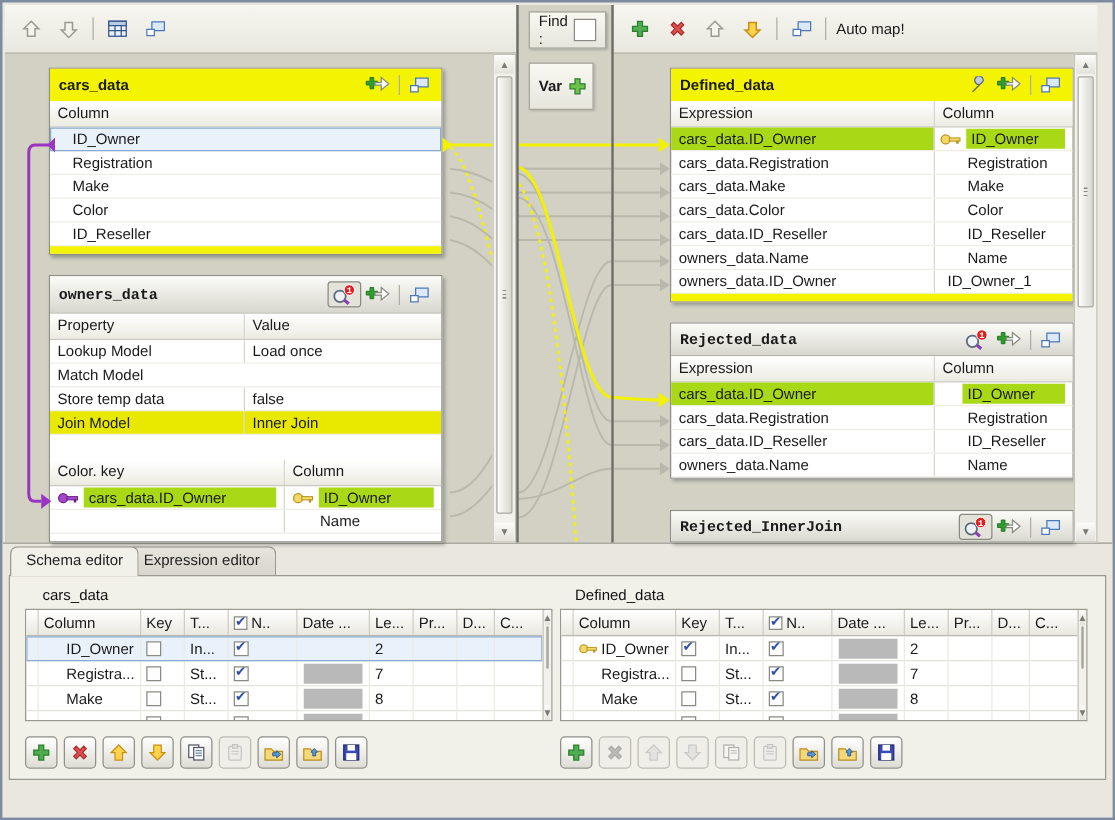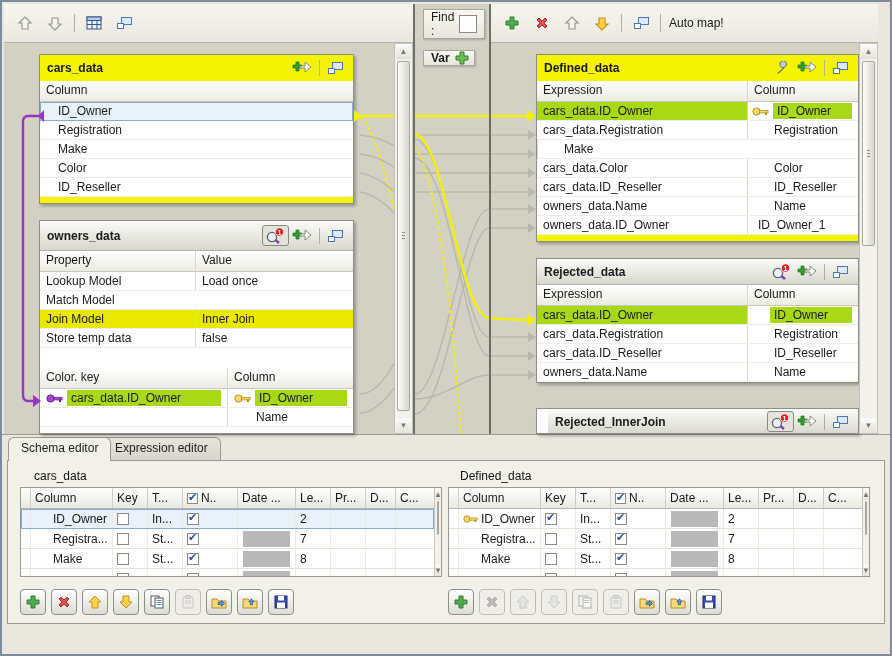--- a/index.html
+++ b/index.html
@@ -12,21 +12,21 @@
   .canvas { position:absolute; left:0; right:0; top:38px; bottom:0; background:#d2d1c4; border-top:1px solid #b5b4aa; }
   .tbstrip { position:absolute; left:0; right:0; top:0; height:38px; background:linear-gradient(#f6f5ef,#e9e8e0); display:flex; align-items:center; gap:8px; padding:0 10px; }
   .vsep { width:1px; height:18px; background:#b0afa5; }
   .tbico { width:22px; height:22px; display:flex; align-items:center; justify-content:center; }
   .divline { position:absolute; top:2px; width:2px; height:430px; background:#6e6e68; z-index:30; }
 
   
   .mapTable { position:absolute; background:#fff; border:1px solid #8f8f88; box-shadow:2px 2px 3px rgba(0,0,0,.28); z-index:10; }
   .titlebar { height:26px; display:flex; align-items:center; padding:0 7px; font-weight:bold; }
   .titlebar.yellow { background:#f4f400; }
-  .titlebar.grey { background:linear-gradient(#fbfbf8,#d8d7ce); border-bottom:1px solid #b4b3a9; }
+  .titlebar.grey { background:linear-gradient(#fbfbf8,#d8d7ce); border-bottom:1px solid #b4b3a9;font-family:Liberation Mono, monospace; }
   .titlebar .sp { flex:1; }
   .titlebar .tsep { width:1px; height:16px; background:#b0afa0; margin:0 5px; }
   .hbtn { display:flex; align-items:center; justify-content:center; padding:1px 2px; }
   .hbtn.pressed { border:1px solid #8a8a82; border-radius:3px; background:#e4e3da; }
   .colhdr { height:21px; background:linear-gradient(#ffffff,#ecebe2); border-bottom:1px solid #c9c8be; display:flex; font-size:12px; }
   .colhdr .cell { padding:2px 6px; }
   .mrow { height:19px; display:flex; border-bottom:1px solid #efeee6; font-size:12px; align-items:stretch; }
   .mrow .cell { padding:2px 6px; white-space:nowrap; overflow:hidden; display:flex; align-items:center; gap:4px; }
   .c2 { border-left:1px solid #d8d7cd; }
   .hl { background:#a8d816; }
@@ -199,26 +199,26 @@
         <span class="cell c2" style="flex:1;">Value</span>
       </div>
       <div class="mrow">
         <span class="cell" style="width:155px;">Lookup Model</span>
         <span class="cell c2" style="flex:1;">Load once</span>
       </div>
       <div class="mrow">
         <span class="cell" style="width:155px;">Match Model</span>
       </div>
       <div class="mrow">
+        <span class="cell" style="width:155px;">Store temp data</span>
+        <span class="cell c2" style="flex:1;">false</span>
+      </div>
+      <div class="mrow">
         <span class="cell ylhl" style="width:155px;">Join Model</span>
         <span class="cell c2 ylhl" style="flex:1;">Inner Join</span>
-      </div>
-      <div class="mrow">
-        <span class="cell" style="width:155px;">Store temp data</span>
-        <span class="cell c2" style="flex:1;">false</span>
       </div>
       <div class="gaprow"></div>
       <div class="colhdr">
         <span class="cell" style="width:187px;">Color. key</span>
         <span class="cell c2" style="flex:1;">Column</span>
       </div>
       <div class="mrow">
         <span class="cell" style="width:187px;">
           <span>
               <svg width="17" height="11" viewBox="0 0 17 11">
@@ -269,21 +269,21 @@
       <path d="M0 135 C 34 140 48 333 74 333" stroke="#b9b8ac" stroke-width="1.5" fill="none"></path>
       <path d="M0 154 C 36 160 50 352 74 352" stroke="#b9b8ac" stroke-width="1.5" fill="none"></path>
       <path d="M0 395 C 30 395 52 371 74 371" stroke="#b9b8ac" stroke-width="1.5" fill="none"></path>
       <path d="M0 130 C 30 135 44 310 74 314" stroke="#f2f200" stroke-width="2.4" fill="none"></path>
       <path d="M0 143 C 24 175 38 320 46 430" stroke="#f2f200" stroke-width="2" stroke-dasharray="3 3" fill="none"></path>
     </svg>
     <div class="floatbox" style="left:8px; top:5px; width:62px; height:30px;">
       <span>Find :</span>
       <input class="findinput" value="" style="">
     </div>
-    <div class="floatbox" style="left:8px; top:46px; width:52px; height:16px;">
+    <div class="floatbox" style="left:8px; top:46px; width:52px; height:38px;">
       <span style="font-weight:bold;">Var</span>
       <span>
           <svg width="14" height="14" viewBox="0 0 14 14">
             <path d="M4 1h6v3h3v6h-3v3H4v-3H1V4h3z" fill="none"></path>
             <path d="M5 1h4v4h4v4H9v4H5V9H1V5h4z" fill="#6cc24a" stroke="#2e7d32"></path>
           </svg>
         </span>
     </div>
   </div>
 
@@ -386,20 +386,21 @@
               </svg>
             </span>
           <span class="hl" style="flex:1; padding:1px 4px;">ID_Owner</span>
         </span>
       </div>
       <div class="mrow">
         <span class="cell" style="width:210px;">cars_data.Registration</span>
         <span class="cell c2" style="flex:1; padding-left:26px;">Registration</span>
       </div>
       <div class="mrow">
+        <span class="cell" style="width:210px;">cars_data.Make</span>
         <span class="cell c2" style="flex:1; padding-left:26px;">Make</span>
       </div>
       <div class="mrow">
         <span class="cell" style="width:210px;">cars_data.Color</span>
         <span class="cell c2" style="flex:1; padding-left:26px;">Color</span>
       </div>
       <div class="mrow">
         <span class="cell" style="width:210px;">cars_data.ID_Reseller</span>
         <span class="cell c2" style="flex:1; padding-left:26px;">ID_Reseller</span>
       </div>
@@ -457,21 +458,21 @@
       <div class="mrow">
         <span class="cell" style="width:210px;">cars_data.ID_Reseller</span>
         <span class="cell c2" style="flex:1; padding-left:26px;">ID_Reseller</span>
       </div>
       <div class="mrow">
         <span class="cell" style="width:210px;">owners_data.Name</span>
         <span class="cell c2" style="flex:1; padding-left:26px;">Name</span>
       </div>
     </div>
 
-    <div class="mapTable" style="left:45px; top:404px; width:323px; height:26px; overflow:hidden;padding-left:11px;">
+    <div class="mapTable" style="left:45px; top:404px; width:323px; height:26px; overflow:hidden;">
       <div class="titlebar grey">
         <span>Rejected_InnerJoin</span>
         <span class="sp"></span>
         <span class="hbtn pressed">
           <svg width="21" height="17" viewBox="0 0 21 17">
               <circle cx="7" cy="10" r="4.6" fill="#eef2f8" stroke="#5a6a7a" stroke-width="1.4"></circle>
               <line x1="10.4" y1="13" x2="14" y2="16" stroke="#8a40b0" stroke-width="2.4"></line>
               <circle cx="14.5" cy="5" r="4.2" fill="#e02020" stroke="#ffffff" stroke-width=".8"></circle>
               <text x="14.5" y="7.6" text-anchor="middle" font-size="7" font-weight="bold" fill="#ffffff">1</text>
             </svg>

